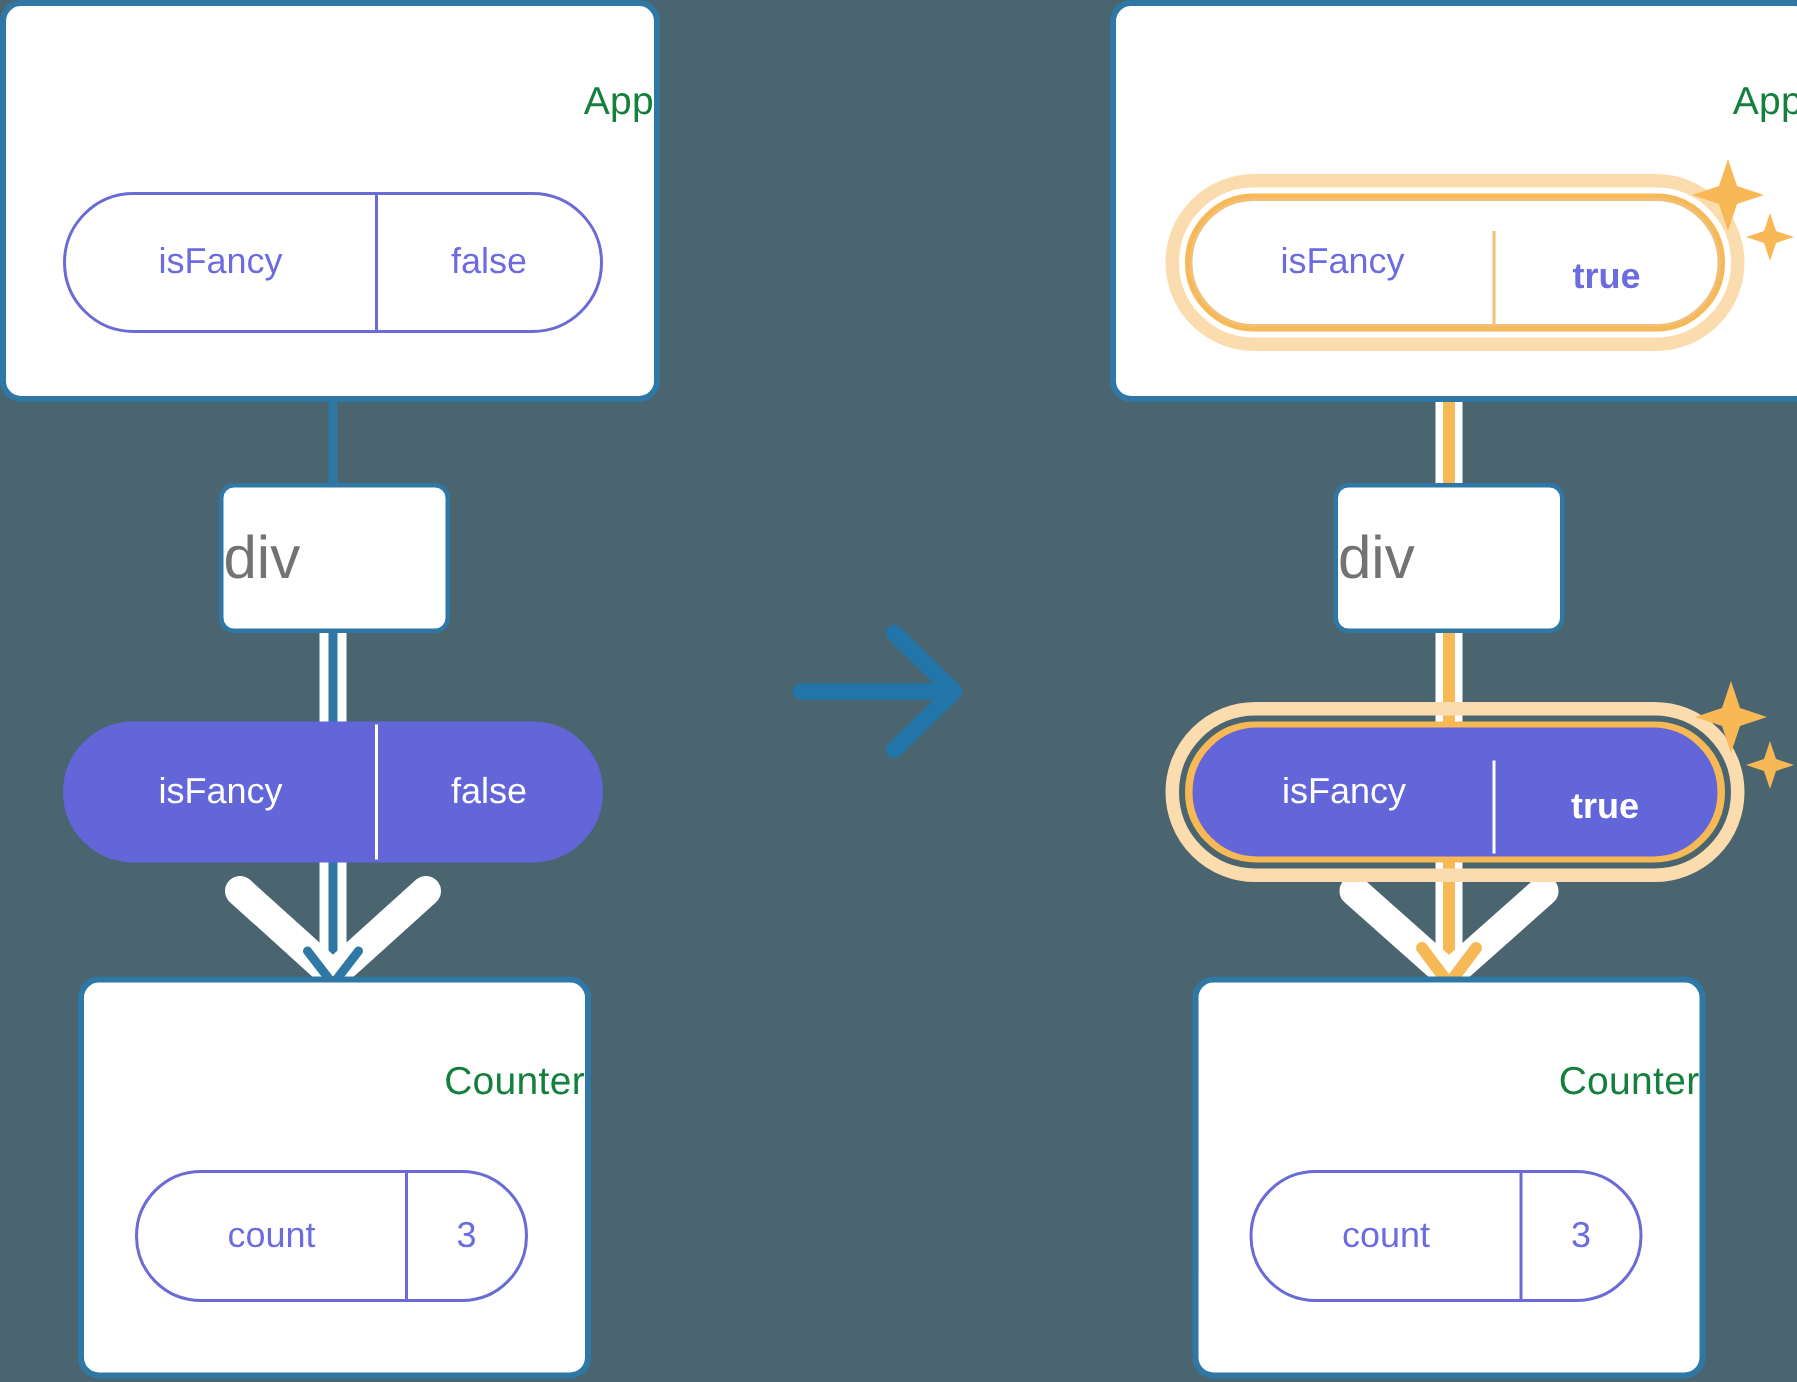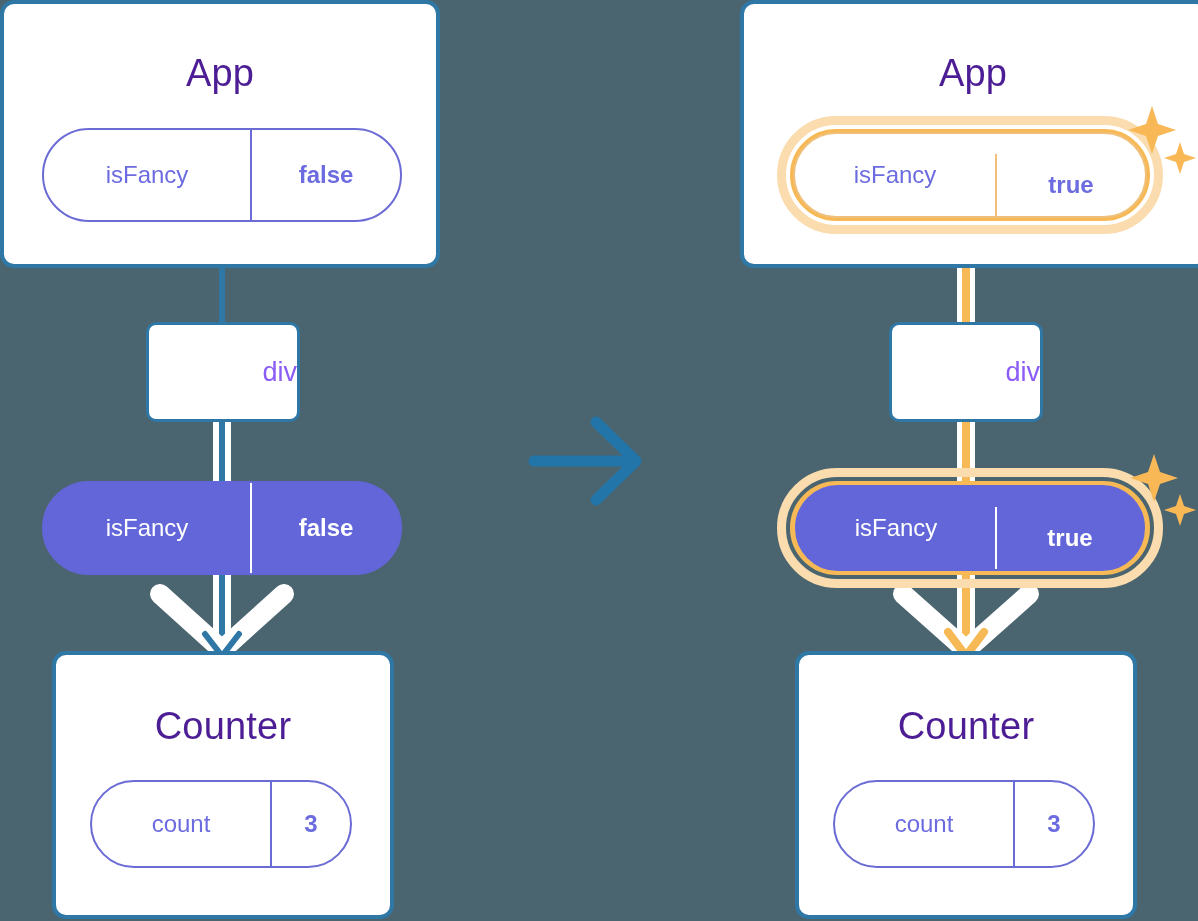--- a/index.html
+++ b/index.html
@@ -14,54 +14,54 @@
 
   .card{
     position:absolute;
     background:#ffffff;
     border:4px solid #2f78a6;
     border-radius:14px;
     box-sizing:border-box;
   }
   .card-title{
     position:absolute;left:0;right:0;
-    text-align:center;
-    color:#4c1d95;
-    font-size:38px;
+    text-align:right;
+    color:#15803d;
+    font-size:26px;
     letter-spacing:.2px;
   }
   .divbox{
     position:absolute;
     background:#ffffff;
     border:3px solid #2f78a6;
     border-radius:10px;
     box-sizing:border-box;
-    display:flex;align-items:center;justify-content:flex-end;
-    color:#8b5cf6;
-    font-size:27px;
+    display:flex;align-items:center;justify-content:flex-start;
+    color:#737373;
+    font-size:40px;
   }
   .divbox span{position:relative;z-index:3;}
 
   
   .pill{
     position:absolute;
     box-sizing:border-box;
     display:flex;
     align-items:stretch;
     border-radius:999px;
     z-index:6;
   }
   .pill .cell{
     display:flex;align-items:center;justify-content:center;
     font-size:24px;
     box-sizing:border-box;
     white-space:nowrap;
   }
   .pill .cell.k{flex:0 0 auto;}
-  .pill .cell.v{flex:1 1 auto;font-weight:bold;}
+  .pill .cell.v{flex:1 1 auto;}
 
   
   .pill.outline{
     border:2px solid #6b6bd6;
     background:#ffffff;
     color:#6c6ce0;
   }
   .pill.outline .cell.v{border-left:2px solid #6b6bd6;}
 
   

